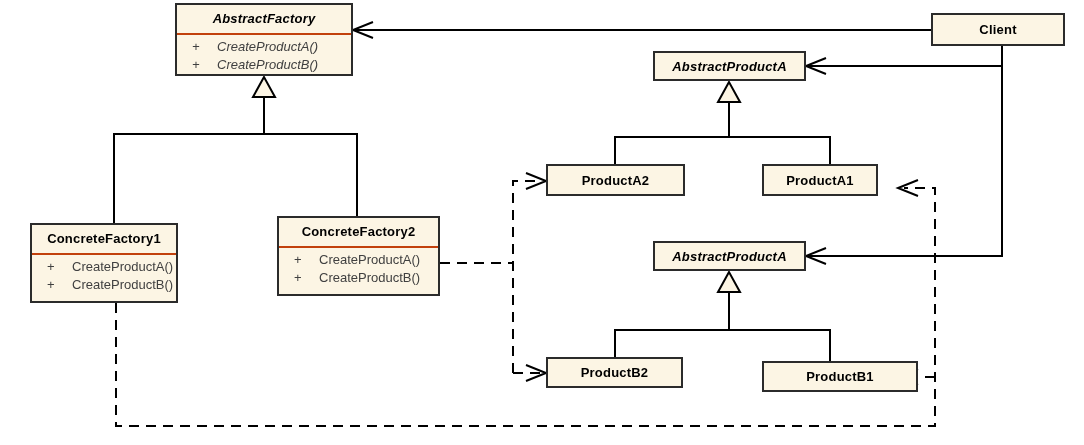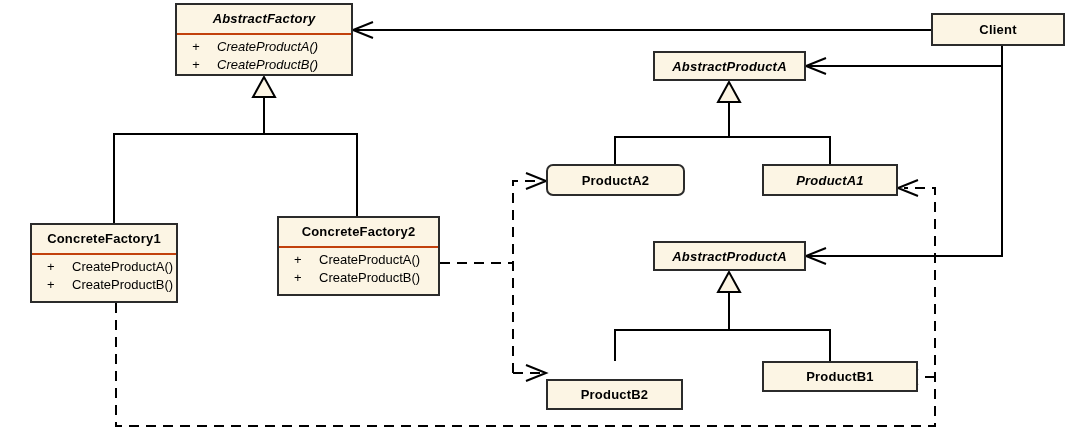--- a/index.html
+++ b/index.html
@@ -38,21 +38,21 @@
   }
   .two-comp .uml-title {
     height: 28px;
     line-height: 28px;
     border-bottom: 2px solid #c2410c;
   }
   .uml-methods { padding-top: 3px; }
   .uml-method {
     font-size: 13px;
     line-height: 18px;
-    color: #000000;
+    color: #404040;
     white-space: nowrap;
     padding-left: 15px;
   }
   .uml-method .vis {
     display: inline-block;
     width: 25px;
   }
   .italic { font-style: italic; }
 </style>
 </head>
@@ -121,25 +121,25 @@
   </div>
 
   <div class="uml-class single" style="left:653px; top:51px; width:153px; height:30px;">
     <div class="uml-title italic">AbstractProductA</div>
   </div>
 
   <div class="uml-class single" style="left:931px; top:13px; width:134px; height:33px;">
     <div class="uml-title">Client</div>
   </div>
 
-  <div class="uml-class single" style="left:546px; top:164px; width:139px; height:32px;border-radius:7px;">
+  <div class="uml-class single" style="left:546px; top:164px; width:139px; height:32px;">
     <div class="uml-title">ProductA2</div>
   </div>
 
-  <div class="uml-class single" style="left:762px; top:164px; width:136px; height:32px;font-style:italic;">
+  <div class="uml-class single" style="left:762px; top:164px; width:116px; height:32px;">
     <div class="uml-title">ProductA1</div>
   </div>
 
   <div class="uml-class two-comp" style="left:30px; top:223px; width:148px; height:80px;">
     <div class="uml-title">ConcreteFactory1</div>
     <div class="uml-methods">
       <div class="uml-method">
         <span class="vis">+</span><span class="sig">CreateProductA()</span>
       </div>
       <div class="uml-method">
@@ -157,21 +157,21 @@
       <div class="uml-method">
         <span class="vis">+</span><span class="sig">CreateProductB()</span>
       </div>
     </div>
   </div>
 
   <div class="uml-class single" style="left:653px; top:241px; width:153px; height:30px;">
     <div class="uml-title italic">AbstractProductA</div>
   </div>
 
-  <div class="uml-class single" style="left:546px; top:379px; width:137px; height:31px;">
+  <div class="uml-class single" style="left:546px; top:357px; width:137px; height:31px;">
     <div class="uml-title">ProductB2</div>
   </div>
 
   <div class="uml-class single" style="left:762px; top:361px; width:156px; height:31px;">
     <div class="uml-title">ProductB1</div>
   </div>
 
 </div>
 
 </body></html>

